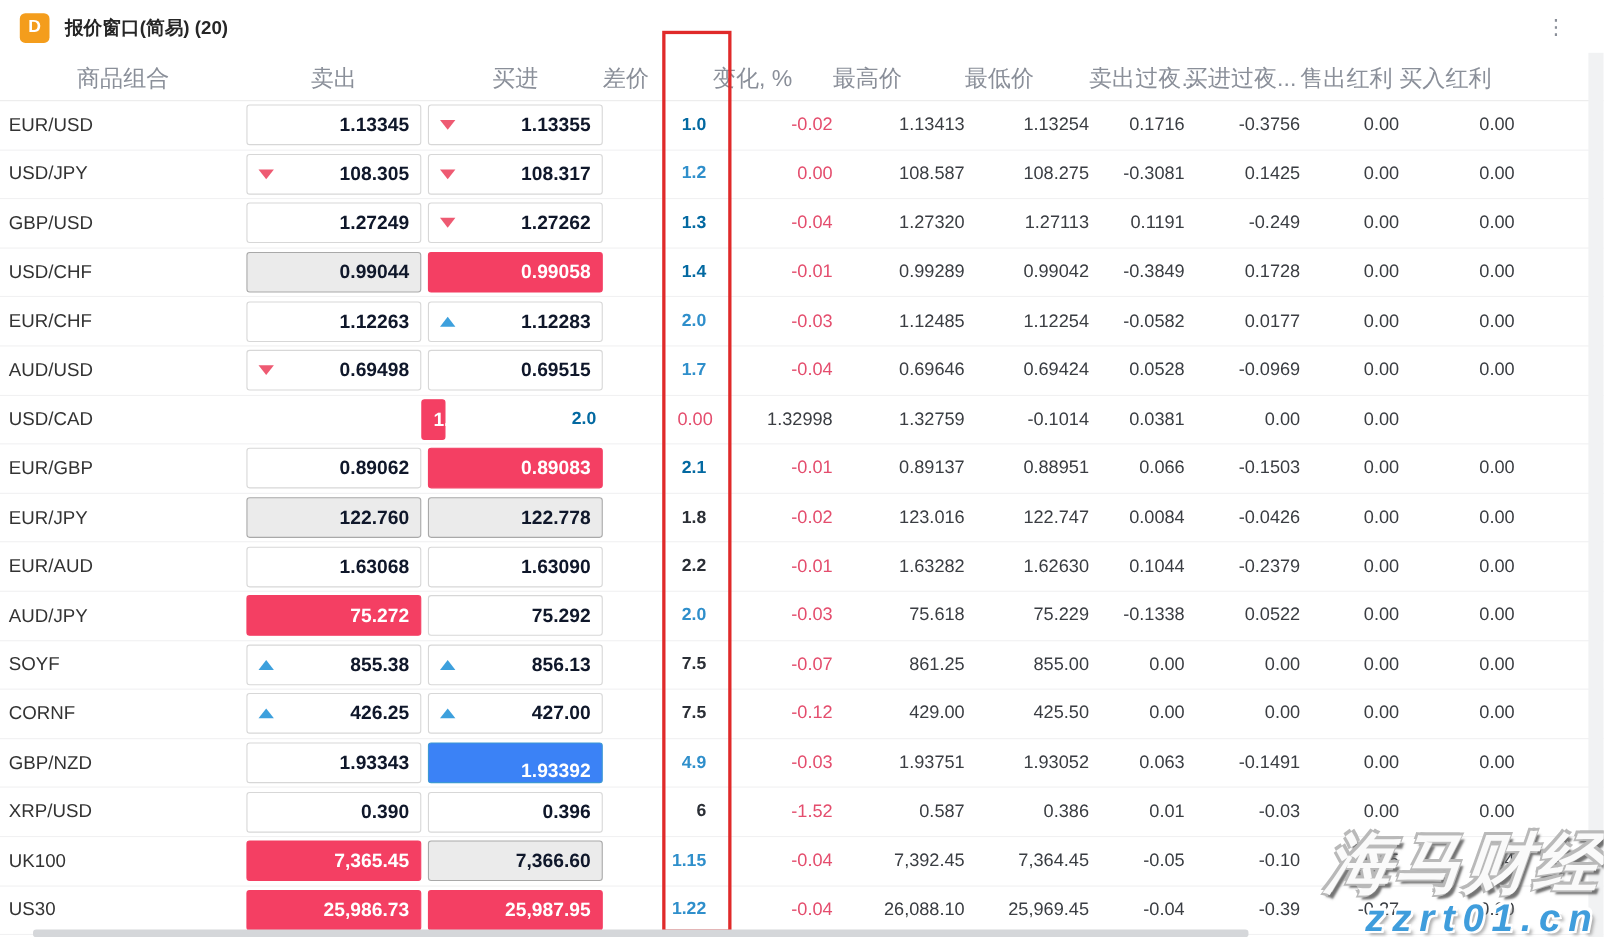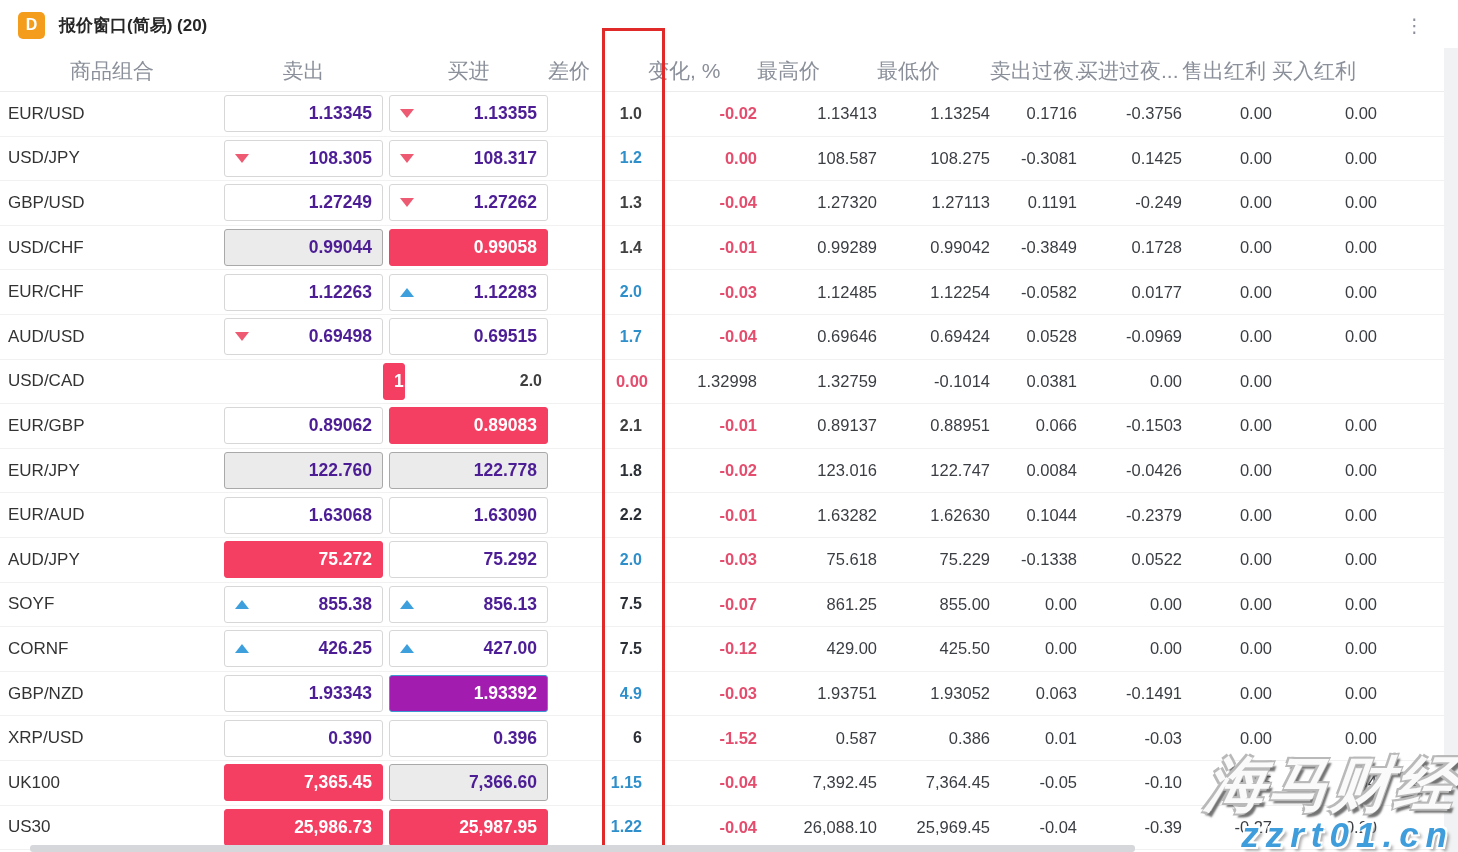--- a/index.html
+++ b/index.html
@@ -23,33 +23,33 @@
   .hc { font-size:21px; color:#8a8f99; white-space:nowrap; }
   .hc.center { text-align:center; }
   .hc.right { text-align:left; }
   .hc.sp { padding-right:6px; }
 
   .trow { height:44.6px; border-bottom:1px solid #f1f1f2; }
   .c { height:100%; display:flex; align-items:center; }
   .sym { font-size:17px; color:#333; padding-left:8px; cursor:pointer; }
   .num { justify-content:flex-end; font-size:16.5px; color:#3a3d42; }
   .spreadcell { padding-right:6px; font-weight:600; font-size:16px; }
-  .spreadcell.red  { color:#404040;text-align:center; }
+  .spreadcell.red  { color:#0369a1;text-align:center; }
   .spreadcell.blue { color:#2f8fcb; }
   .spreadcell.dark { color:#2b2f36; }
-  .changecell { color:#e44d6d;font-weight:bold; }
+  .changecell { color:#e44d6d; }
 
   
   .pbox { width:100%; height:37px; display:flex; align-items:center; padding:0 10px;
     border:1px solid #d7d7d7; border-radius:3px; background:#fff; cursor:pointer;
-    font-size:17.5px; font-weight:600; color:#4c1d95; }
+    font-size:17.5px; font-weight:600; color:#0f172a; }
   .pval { margin-left:auto; white-space:nowrap; }
   .pbox.gray { background:#ebebeb; border-color:#a9a9a9; }
   .pbox.red  { background:#f43f63; border-color:#f43f63; color:#fff;text-align:center; }
-  .pbox.blue { background:#a21caf; border-color:#3d98d3; color:#fff; }
+  .pbox.blue { background:#3b82f6; border-color:#3d98d3; color:#fff;align-items:flex-end; }
   .arr { width:0; height:0; flex:0 0 auto; }
   .arr.down { border-left:7px solid transparent; border-right:7px solid transparent;
     border-top:9px solid #ee5a72; }
   .arr.up { border-left:7px solid transparent; border-right:7px solid transparent;
     border-bottom:9px solid #3da0dd; }
 
   
   .annot { position:absolute; left:602px; top:28px; width:63px; height:820px;
     border:3px solid #e02a2a; pointer-events:none; z-index:6; }
 

